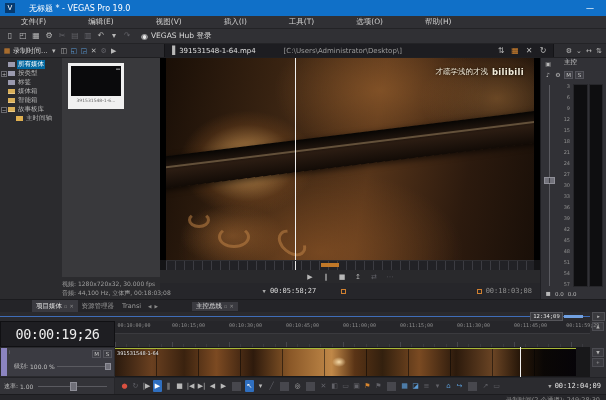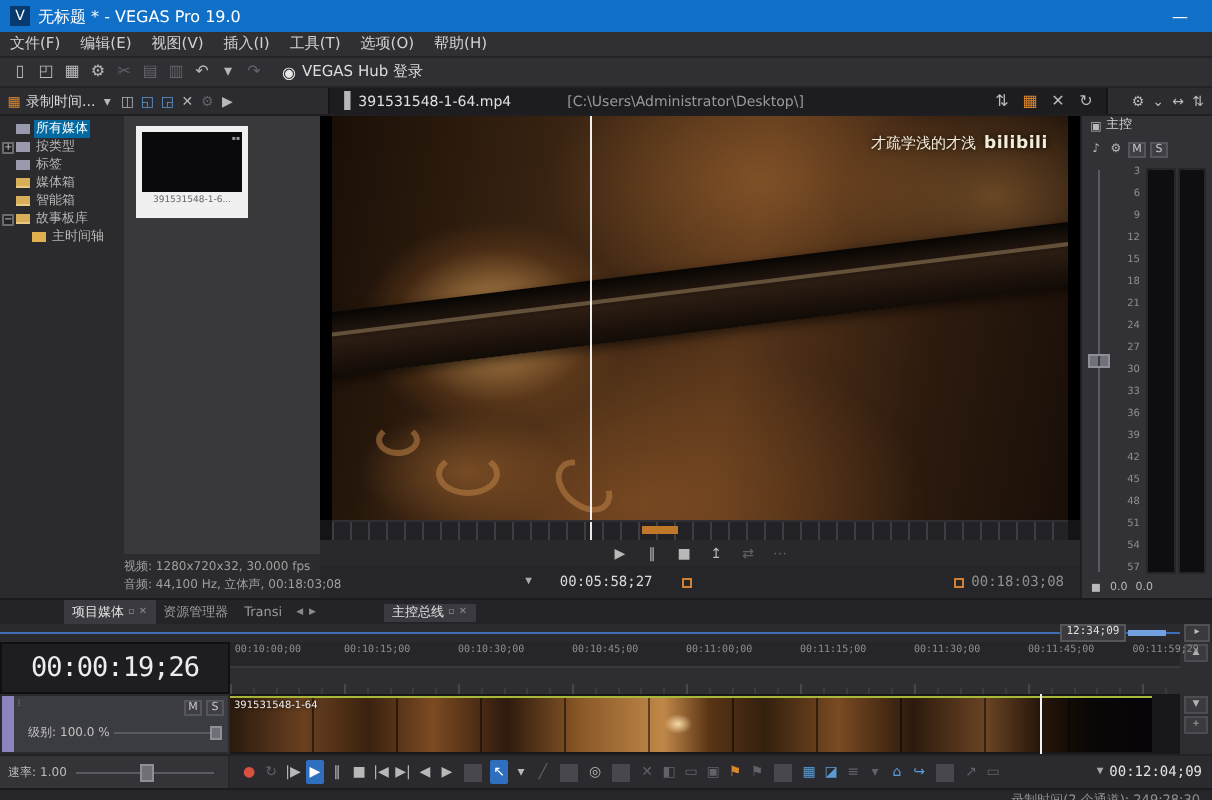--- a/index.html
+++ b/index.html
@@ -1,24 +1,24 @@
 <!DOCTYPE html>
 <html><head>
 <meta charset="utf-8">
 <style>
   html,body{margin:0;padding:0;background:#4a4a4a;}
   .window{position:relative;width:606px;height:400px;overflow:hidden;background:#29292c;
     font-family:"DejaVu Sans",sans-serif;color:#c8c8c8;-webkit-font-smoothing:antialiased;}
   
   .titlebar{height:16px;background:#1070c8;display:flex;align-items:center;padding:0 5px;color:#fff;font-size:8px;}
   .app-icon{width:10px;height:10px;background:#073a6e;color:#fff;font-size:7px;line-height:10px;text-align:center;margin-right:4px;flex:none;}
-  .titlebar .title{flex:1;white-space:nowrap;overflow:hidden;}
+  .titlebar .title{flex:1;white-space:nowrap;overflow:hidden;margin-left:10px;}
   .win-min{width:22px;text-align:center;font-size:8px;}
   .menubar{height:12px;background:#303034;display:flex;align-items:center;font-size:7.5px;color:#d2d2d2;border-bottom:1px solid #232326;}
-  .menu-item{padding:0 5px;white-space:nowrap;}
+  .menu-item{padding:0 21px;white-space:nowrap;}
   .toolbar{height:14px;background:#303034;display:flex;align-items:center;padding:0 4px;border-bottom:1px solid #232326;}
   .icn{min-width:12px;text-align:center;font-size:8px;color:#b8b8b8;line-height:12px;}
   .icn.dim{color:#616167}.icn.red{color:#d85040}.icn.blue{color:#5b9bd5}.icn.orange{color:#d8862e}
   .icn.active{background:#2f6fc0;color:#fff;border-radius:1px;}
   .tsep{min-width:1px;width:1px;height:9px;background:#47474d;margin:0 2px;}
   .hub{display:flex;align-items:center;gap:3px;margin-left:8px;font-size:7.5px;color:#ddd;}
   .hub-icn{color:#e8e8e8;font-size:8px;}
   
   .panelheaders{height:13px;display:flex;background:#2c2c30;border-bottom:1px solid #1f1f22;}
   .ph-left{width:160px;display:flex;align-items:center;font-size:7px;padding:0 2px;flex:none;}
@@ -68,28 +68,28 @@
   .vcursor{position:absolute;left:35%;top:0;bottom:0;width:1px;background:rgba(250,250,250,.95);}
   .overlay-caption{position:absolute;top:9px;right:10px;display:flex;align-items:center;gap:4px;color:#f2ecda;font-size:7.5px;text-shadow:0 0 3px rgba(0,0,0,.9);}
   .bili-logo{font-weight:bold;font-size:8.5px;letter-spacing:.3px;}
   .mini-ruler{height:9px;margin:0 6px;background:#222226;position:relative;border-top:1px solid #2f2f33;
     background-image:repeating-linear-gradient(90deg,#3c3c42 0,#3c3c42 1px,transparent 1px,transparent 9px);}
   .mr-sel{position:absolute;left:42%;width:5%;top:2px;height:4px;background:#c07828;}
   .mr-cursor{position:absolute;left:35%;top:0;bottom:0;width:1px;background:#e8e8e8;}
   .trim-transport{height:13px;display:flex;align-items:center;justify-content:center;gap:7px;background:#29292c;font-size:7px;color:#c4c4c4;}
   .trim-transport .icn{min-width:9px;font-size:7px;}
   .trim-tc-row{height:16px;background:#26262a;position:relative;font-family:"DejaVu Sans Mono",monospace;font-size:7px;color:#dadada;}
-  .pos{position:absolute;left:27%;top:4px;display:flex;gap:14px;align-items:center;}
+  .pos{position:absolute;left:27%;top:4px;display:flex;gap:4px;align-items:center;}
   .marker-tri{color:#a8a8a8;font-size:5.5px;}
   .inpoint{position:absolute;left:47.5%;top:6px;width:5px;height:5px;border:1px solid #d08030;box-sizing:border-box;}
   .endgroup{position:absolute;right:8px;top:4px;display:flex;gap:4px;align-items:center;color:#8f8f8f;}
   .outpoint{width:5px;height:5px;border:1px solid #d08030;box-sizing:border-box;}
   
   .right-dock{flex:1;background:#313136;border-left:1px solid #1f1f23;display:flex;flex-direction:column;}
-  .mb-title{height:11px;display:flex;gap:1px;padding:0 3px;font-size:6.5px;color:#d5d5d5;}
+  .mb-title{height:11px;display:flex;gap:12px;padding:0 3px;font-size:6.5px;color:#d5d5d5;}
   .mb-title .icn{min-width:8px;font-size:6px;}
   .mb-icons{height:11px;display:flex;align-items:center;gap:2px;padding:0 3px;}
   .mb-icons .icn{min-width:8px;font-size:6px;}
   .ms-btn{width:9px;height:8px;background:#3e3e44;border:1px solid #55555c;color:#c8c8c8;font-size:5.5px;line-height:7px;text-align:center;box-sizing:border-box;}
   .mb-meter{flex:1;display:flex;padding:3px 2px 1px 3px;min-height:0;}
   .fader-col{width:13px;position:relative;flex:none;}
   .fader-line{position:absolute;left:5px;top:2px;bottom:2px;width:1px;background:#5a5a60;}
   .fader-handle{position:absolute;left:0;top:46%;width:11px;height:7px;background:linear-gradient(90deg,#71717a 46%,#3a3a40 46%,#3a3a40 54%,#71717a 54%);border:1px solid #8f8f98;box-sizing:border-box;}
   .scale-col{width:15px;flex:none;display:flex;flex-direction:column;justify-content:space-between;text-align:right;color:#8f8f8f;font-size:5px;line-height:5px;padding:1px 2px 1px 0;box-sizing:border-box;}
   .meter-col{flex:1;display:flex;gap:1px;padding:1px 1px;}

